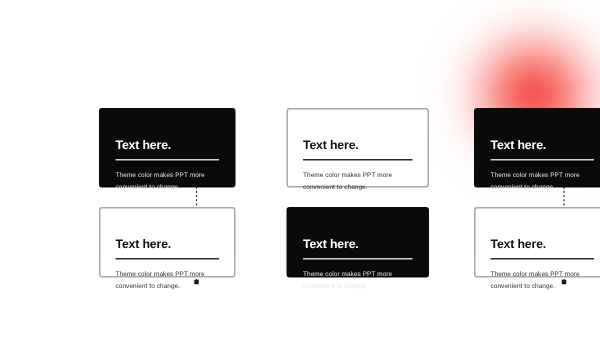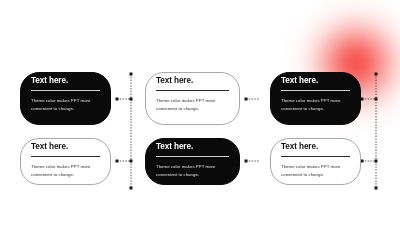--- a/index.html
+++ b/index.html
@@ -47,22 +47,23 @@
     top: 0;
     width: 400px;
     height: 225px;
     pointer-events: none;
   }
 
   
   .card {
     position: absolute;
     box-sizing: border-box;
-    border-radius: 19px;
-    padding: 4px 10px 8px 10px;
+    border-radius: 2px;
+    padding: 20px 10px 8px 10px;
+    margin-left: 46px;
   }
   .card.dark {
     background: #0a0a0a;
     border: 1px solid #0a0a0a;
   }
   .card.light {
     background: #ffffff;
     border: 1px solid #a8a8a8;
   }
   .card-title {

